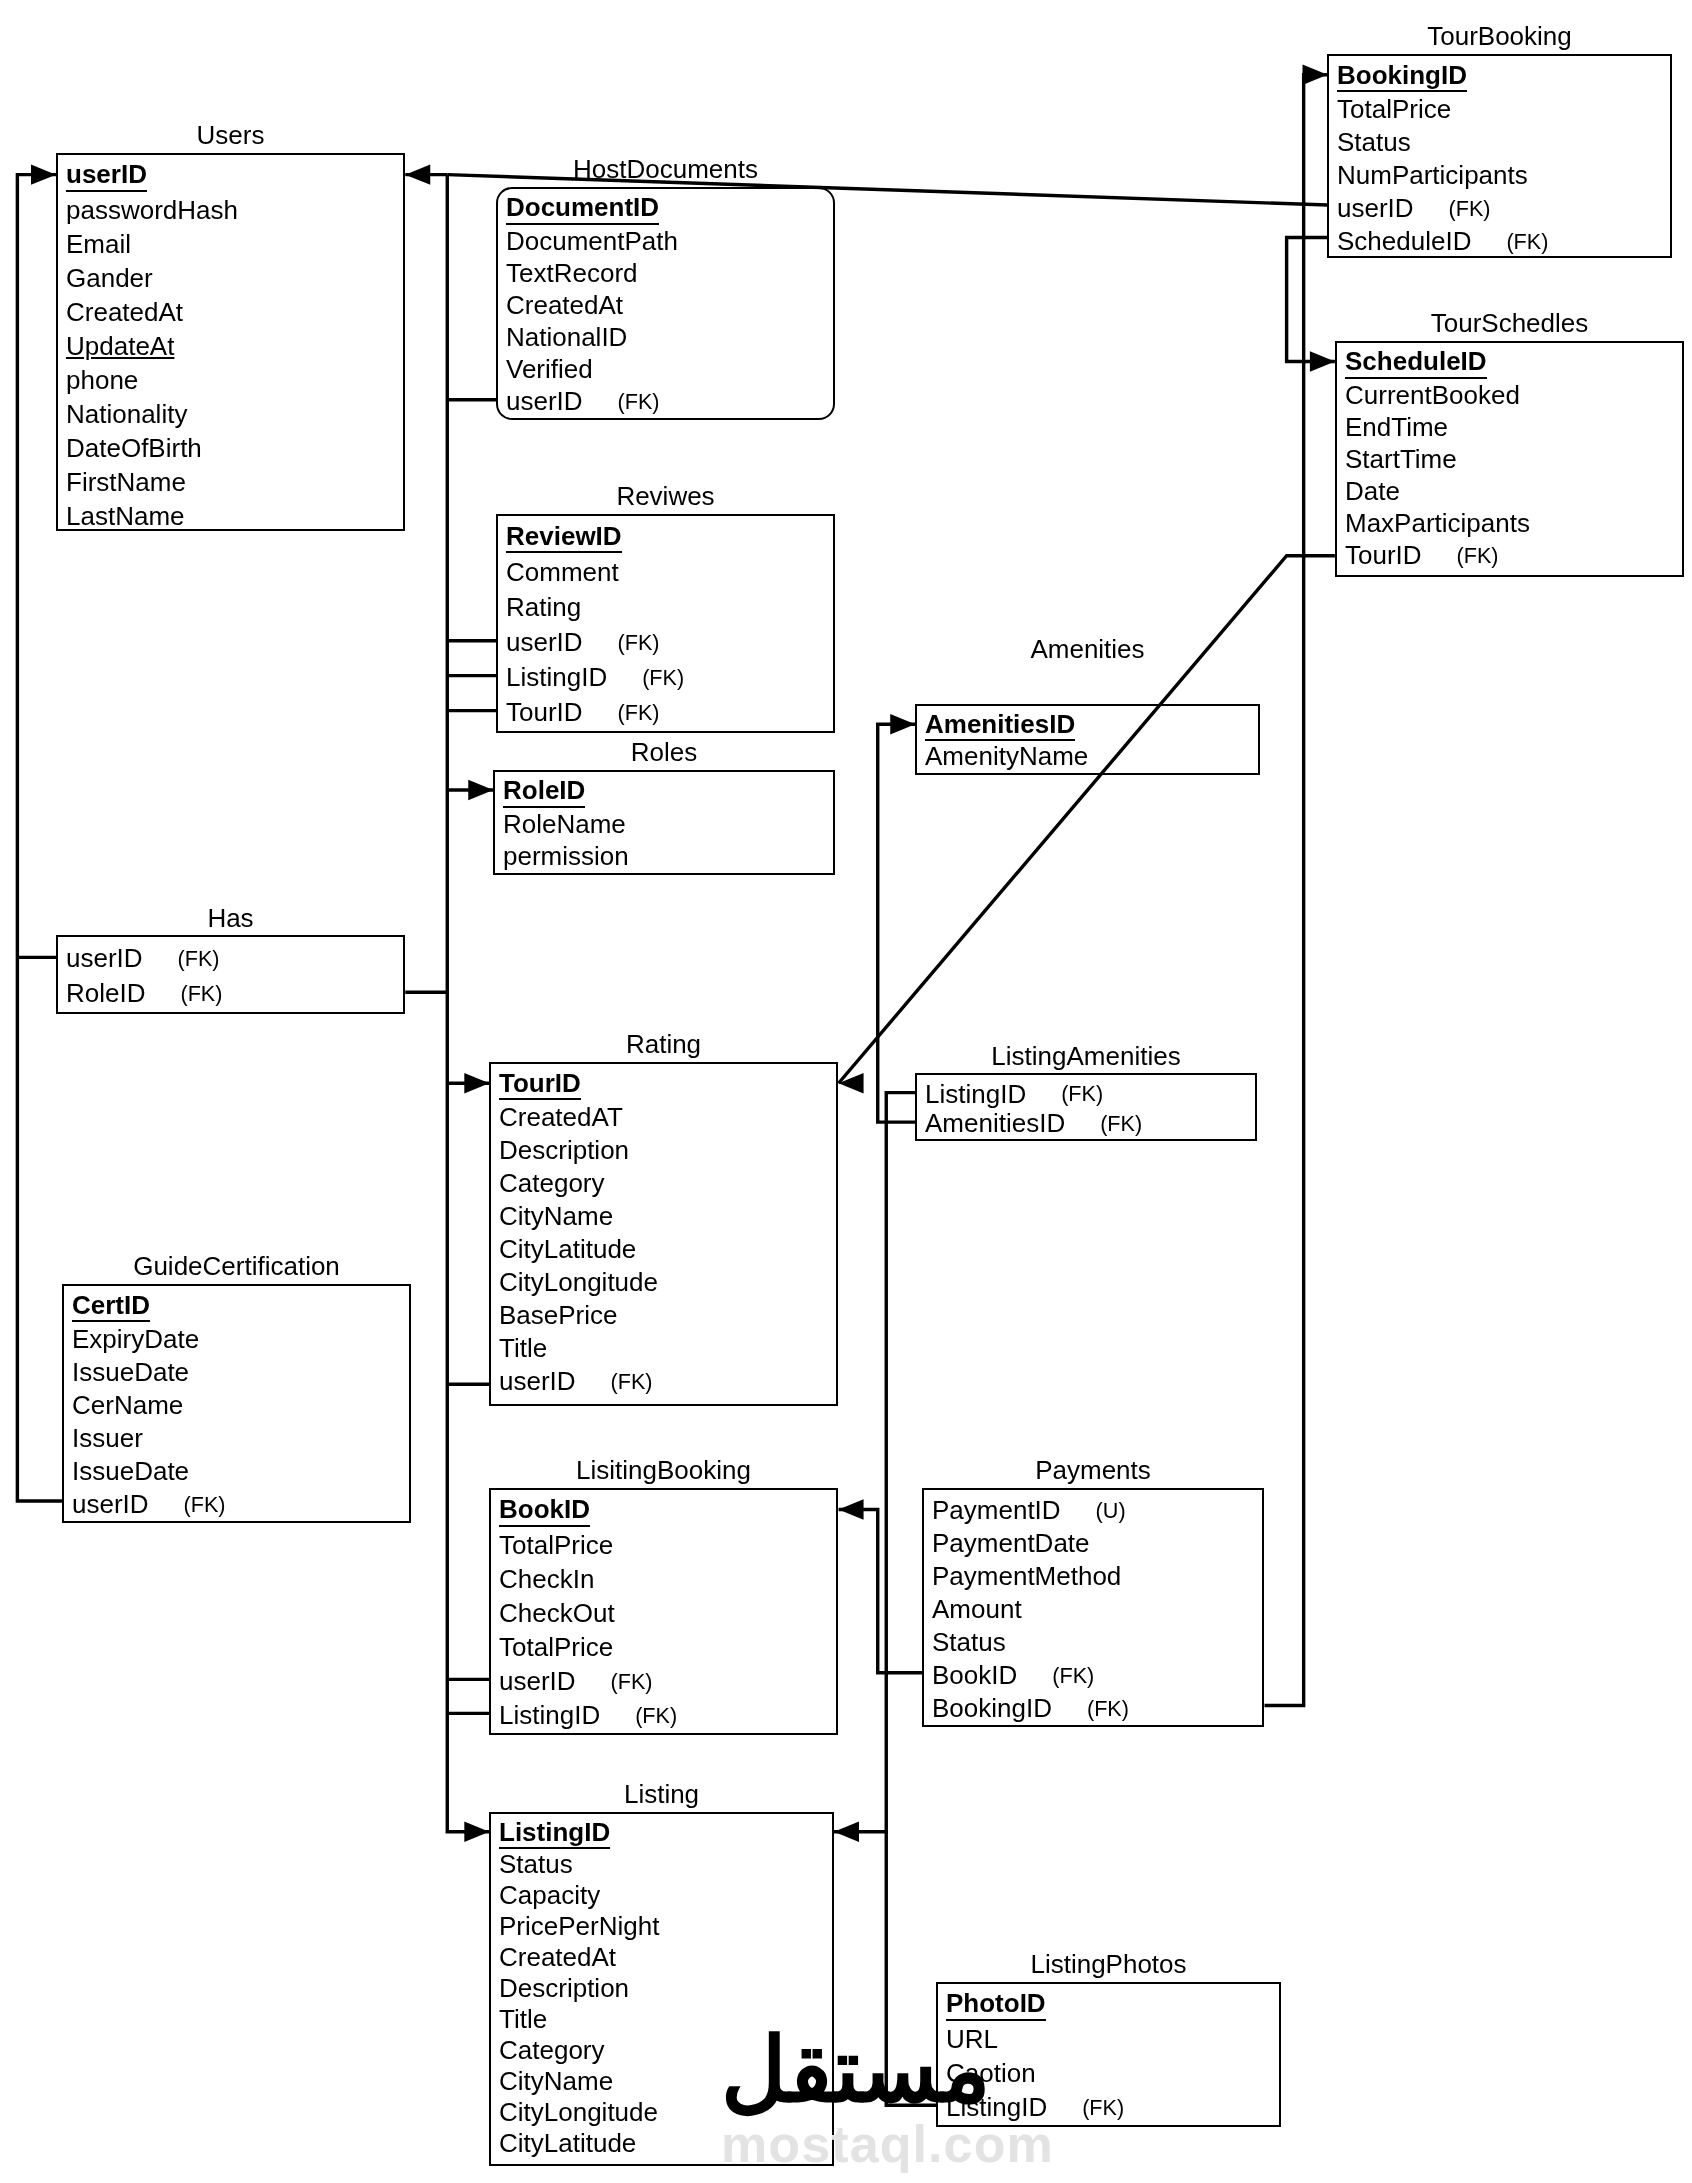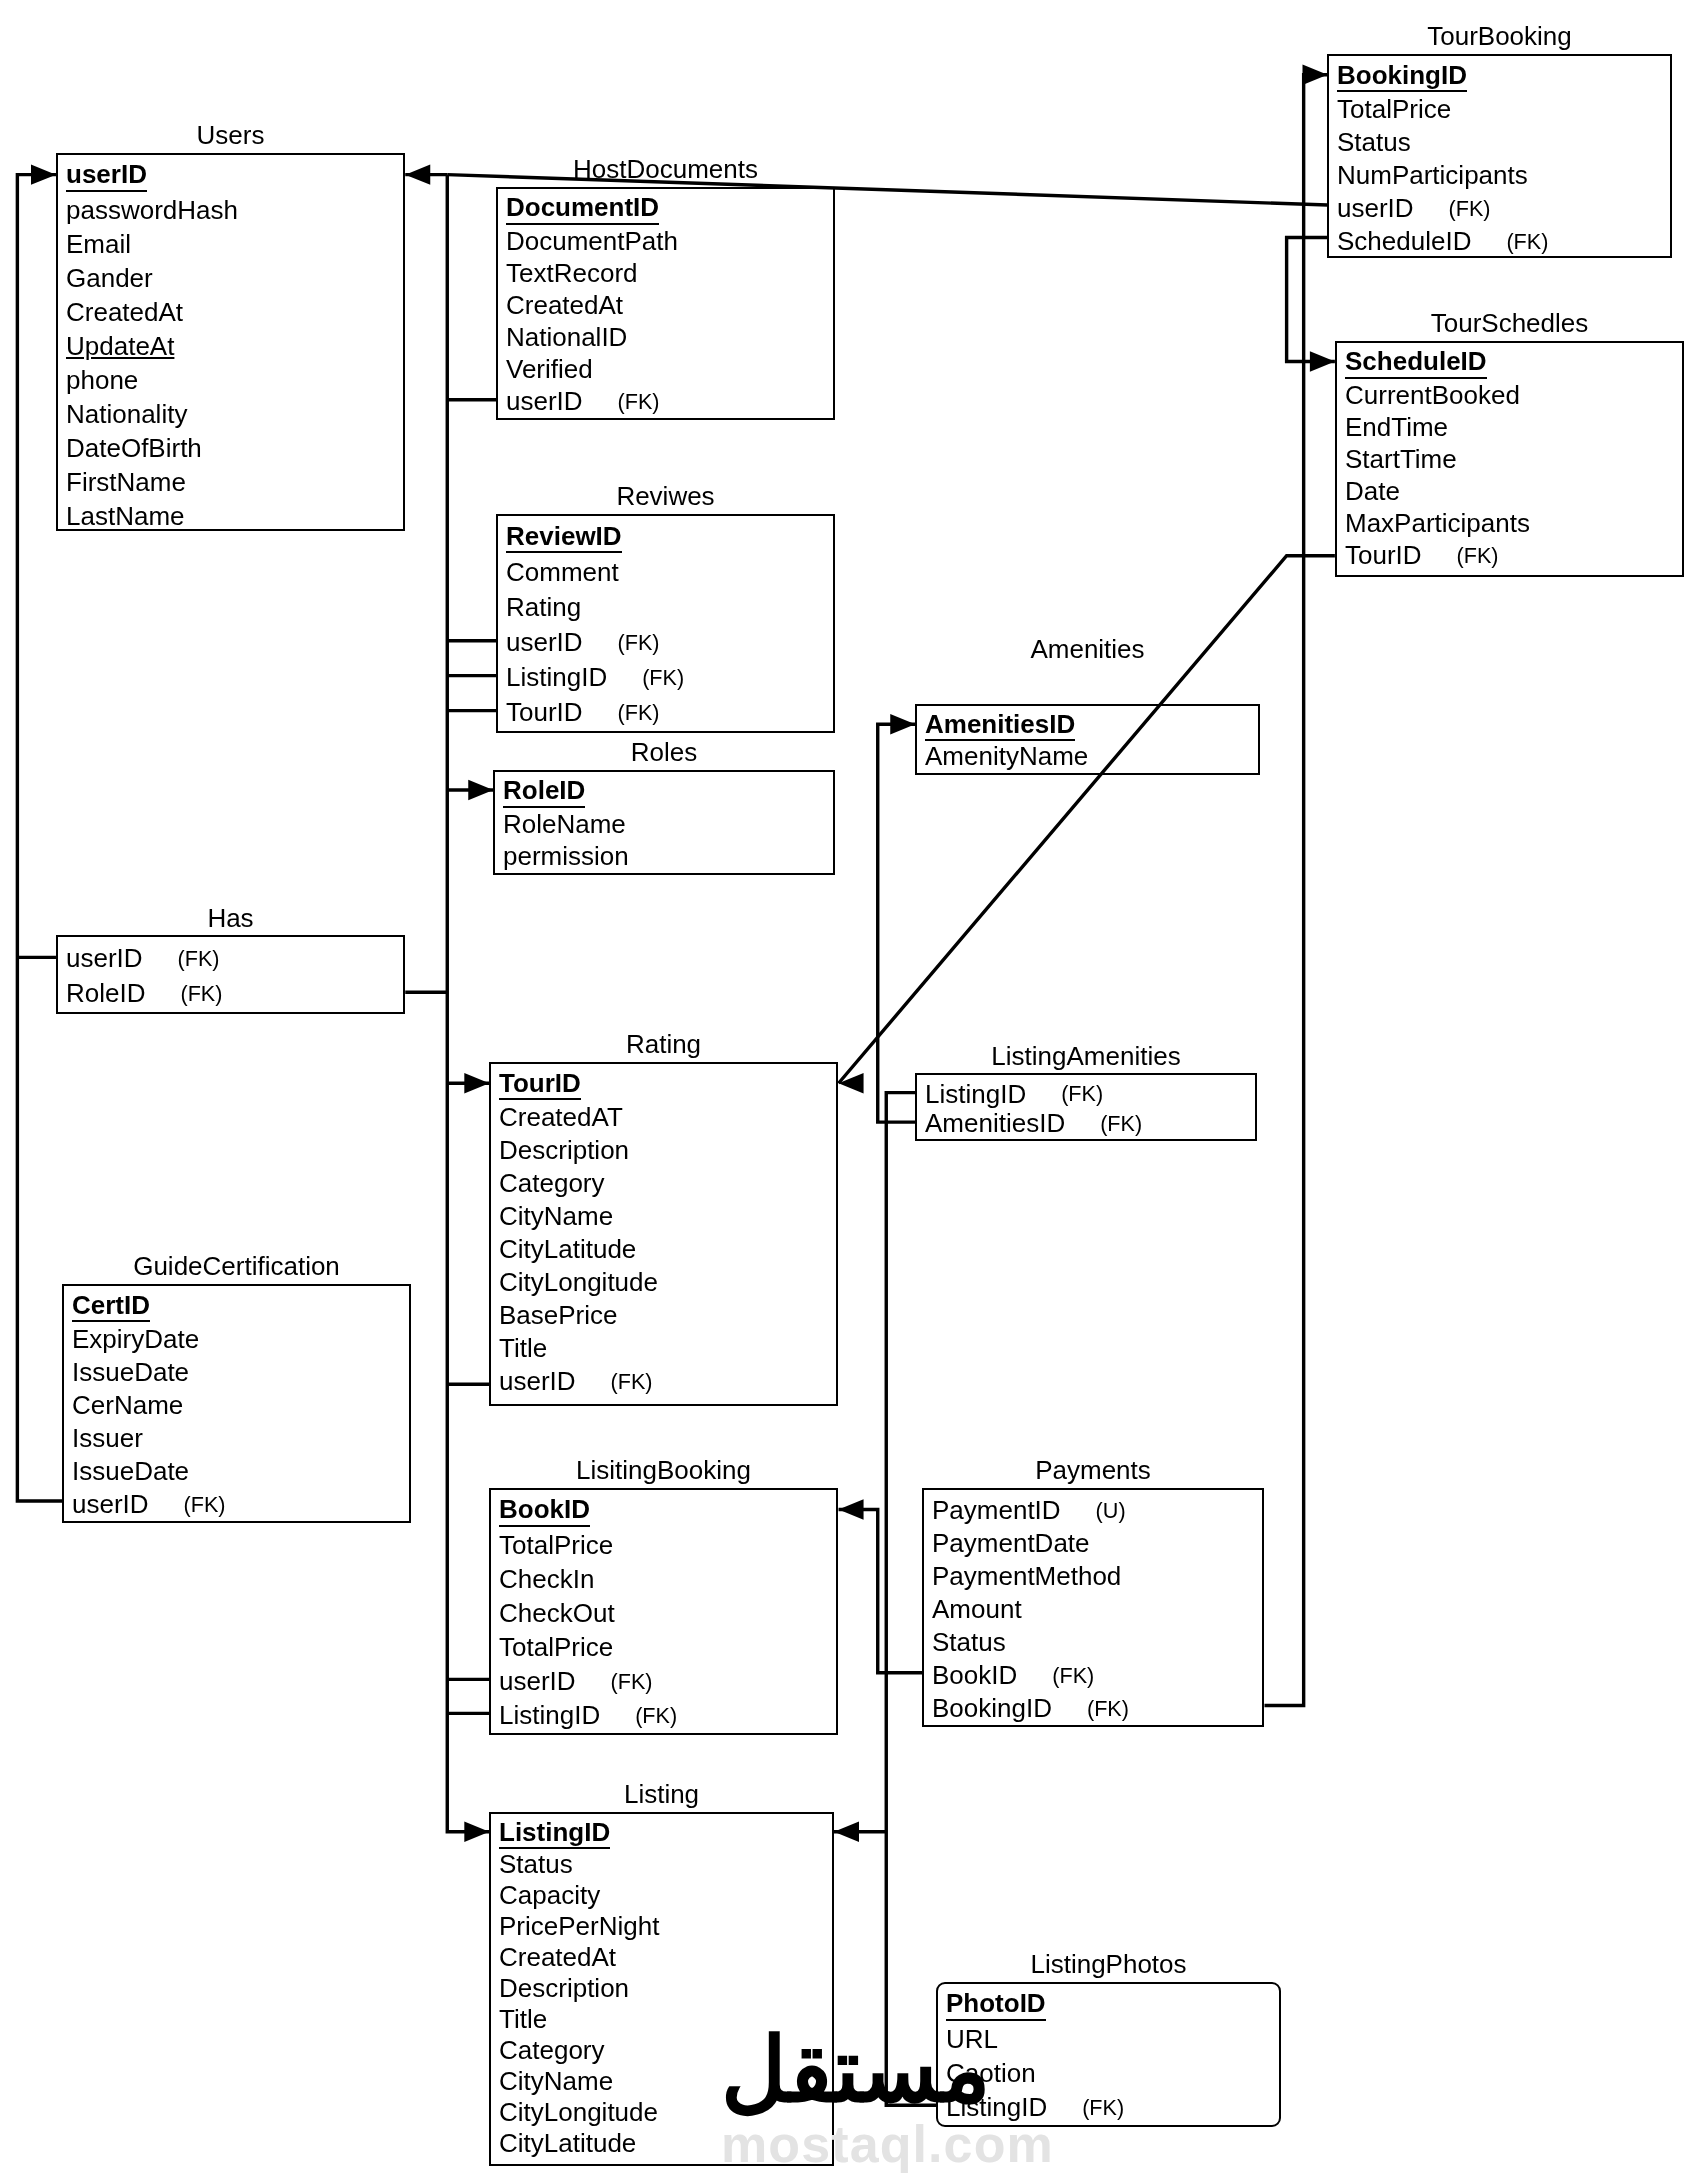--- a/index.html
+++ b/index.html
@@ -146,21 +146,21 @@
         <span class="field-name">DateOfBirth</span>
       </div>
       <div class="field-row" style="height: 34px;">
         <span class="field-name">FirstName</span>
       </div>
       <div class="field-row" style="height: 34px;">
         <span class="field-name">LastName</span>
       </div>
     </div>
     <div class="entity-title" style="left: 496px; top: 154px; width: 339px;">HostDocuments</div>
-    <div class="entity" style="left: 496px; top: 187px; width: 339px; height: 233px;">
+    <div class="entity" style="left: 496px; top: 187px; width: 339px; height: 233px; border-radius: 16px;">
       <div class="field-row" style="height: 32px; margin-top: 4.5px;">
         <span class="field-name pk">DocumentID</span>
       </div>
       <div class="field-row" style="height: 32px;">
         <span class="field-name">DocumentPath</span>
       </div>
       <div class="field-row" style="height: 32px;">
         <span class="field-name">TextRecord</span>
       </div>
       <div class="field-row" style="height: 32px;">
@@ -434,21 +434,21 @@
         <span class="field-name">CityName</span>
       </div>
       <div class="field-row" style="height: 31px;">
         <span class="field-name">CityLongitude</span>
       </div>
       <div class="field-row" style="height: 31px;">
         <span class="field-name">CityLatitude</span>
       </div>
     </div>
     <div class="entity-title" style="left: 936px; top: 1949px; width: 345px;">ListingPhotos</div>
-    <div class="entity" style="left: 936px; top: 1982px; width: 345px; height: 145px; border-radius: 9px;">
+    <div class="entity" style="left: 936px; top: 1982px; width: 345px; height: 145px;">
       <div class="field-row" style="height: 34px; margin-top: 4.5px;">
         <span class="field-name pk">PhotoID</span>
       </div>
       <div class="field-row" style="height: 34px;">
         <span class="field-name">URL</span>
       </div>
       <div class="field-row" style="height: 34px;">
         <span class="field-name">Caotion</span>
       </div>
       <div class="field-row" style="height: 34px;">

